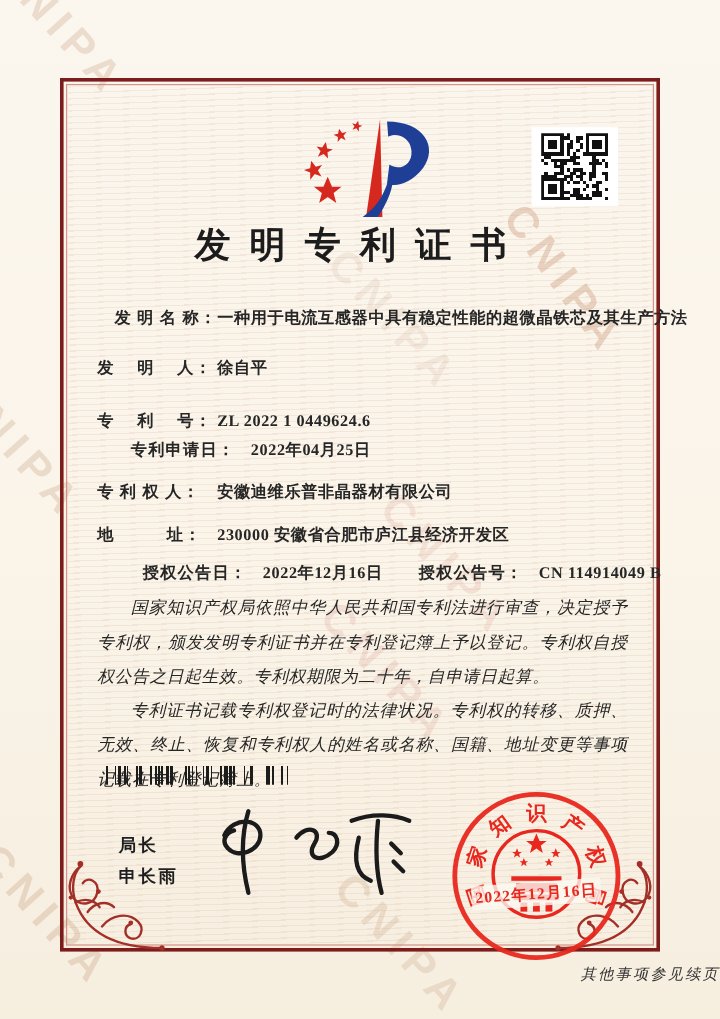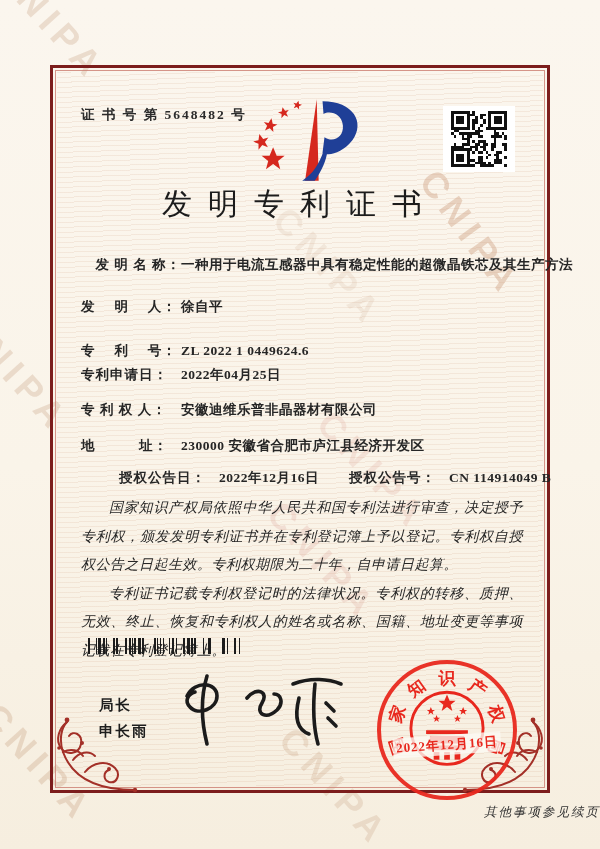--- a/index.html
+++ b/index.html
@@ -30,28 +30,28 @@
   .flourish.bl{left:-8px;bottom:-8px;}
   .flourish.br{right:-8px;bottom:-8px;transform:scaleX(-1);}
   
   .cert-no{position:absolute;left:28px;top:38px;font-size:13.5px;font-weight:700;
            color:#2b2b2b;letter-spacing:2px;z-index:4;}
   .logo{position:absolute;left:192px;top:30px;width:126px;height:88px;z-index:4;}
   .qr-box{position:absolute;right:32px;top:38px;width:72px;height:66px;background:#fff;z-index:4;
           display:flex;align-items:center;justify-content:center;}
   .qr-box svg{width:56px;height:56px;}
   .page-title{position:absolute;left:0;right:0;top:116px;text-align:center;z-index:4;
-          font-size:30px;font-weight:400;color:#1c1c1c;letter-spacing:16px;padding-left:0;}
+          font-size:30px;font-weight:700;color:#1c1c1c;letter-spacing:16px;padding-left:0;}
   
   .fields{position:absolute;left:28px;right:18px;top:188px;z-index:4;
           font-size:13.5px;font-weight:700;color:#262626;}
   .frow{position:absolute;left:0;right:0;white-space:nowrap;}
   .flabel{display:inline-block;width:100px;letter-spacing:1px;}
   .fvalue{letter-spacing:0.5px;}
-  .r1{top:0;text-align:right;}.r2{top:42px;}.r3{top:74px;margin-top:12px;}.r4{top:110px;}.r5{top:145px;}.r6{top:181px;}.r7{top:213px;margin-left:38px;}
+  .r1{top:0;text-align:right;}.r2{top:42px;}.r3{top:74px;margin-top:12px;}.r4{top:110px;margin-left:28px;}.r5{top:145px;}.r6{top:181px;}.r7{top:213px;margin-left:38px;}
   .pair2{margin-left:30px;}
   
   .body-text{position:absolute;left:28px;right:24px;top:426px;z-index:4;}
   .body-text p{margin:0;text-indent:2em;font-size:14px;line-height:28.5px;
                font-style:italic;color:#262626;text-align:justify;letter-spacing:0.5px;}
   
   .barcode{position:absolute;left:35px;top:570px;width:156px;height:16px;z-index:4;}
   
   .director{position:absolute;left:46px;top:624px;z-index:4;font-size:14.5px;font-weight:700;
             color:#1e1e1e;line-height:26px;letter-spacing:2px;}
@@ -121,21 +121,20 @@
       </g>
       <g fill="#a33028">
         <circle cx="22" cy="18" r="2.4"></circle>
           <circle cx="37" cy="41" r="2"></circle>
         <circle cx="64" cy="67" r="2"></circle>
           <circle cx="90" cy="88" r="2.2"></circle>
         <circle cx="14" cy="46" r="1.8"></circle>
       </g>
     </svg>
 
-    <div class="cert-no">证 书 号 第 5648482 号</div>
 
     <svg class="logo" viewBox="0 0 130 88">
       <defs>
         <path id="st" d="M0,-10 L2.94,-3.09 L9.51,-3.09 L4.05,1.18 L5.88,8.09 L0,3.82 L-5.88,8.09 L-4.05,1.18 L-9.51,-3.09 L-2.94,-3.09 Z"></path>
       </defs>
       <g fill="#d5281e">
         <use href="#st" transform="translate(29,62) scale(1.25)"></use>
         <use href="#st" transform="translate(17,44) scale(0.85) rotate(-15)"></use>
         <use href="#st" transform="translate(26,27) scale(0.75) rotate(10)"></use>
         <use href="#st" transform="translate(40,14) scale(0.60) rotate(-12)"></use>

